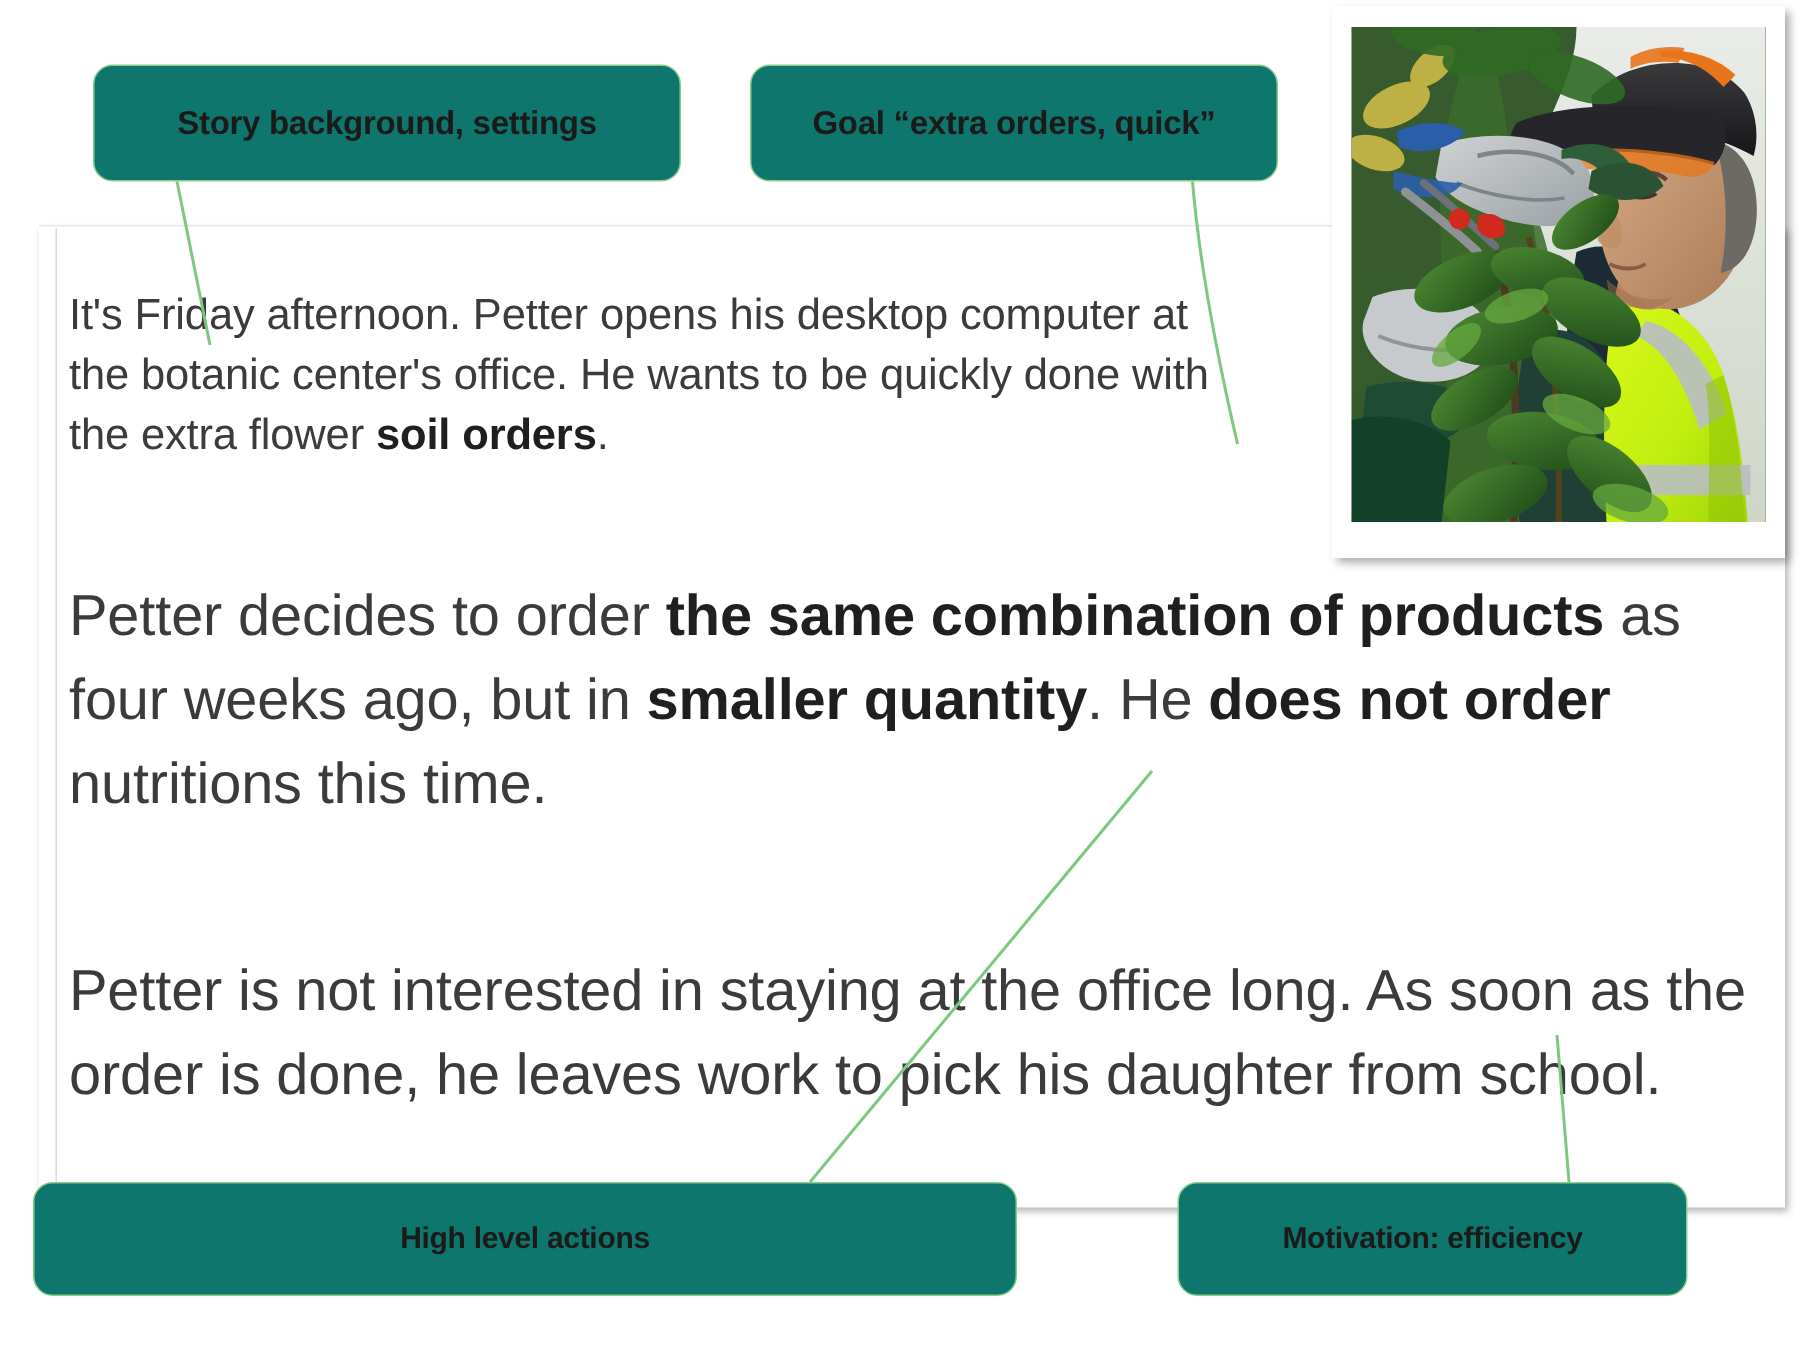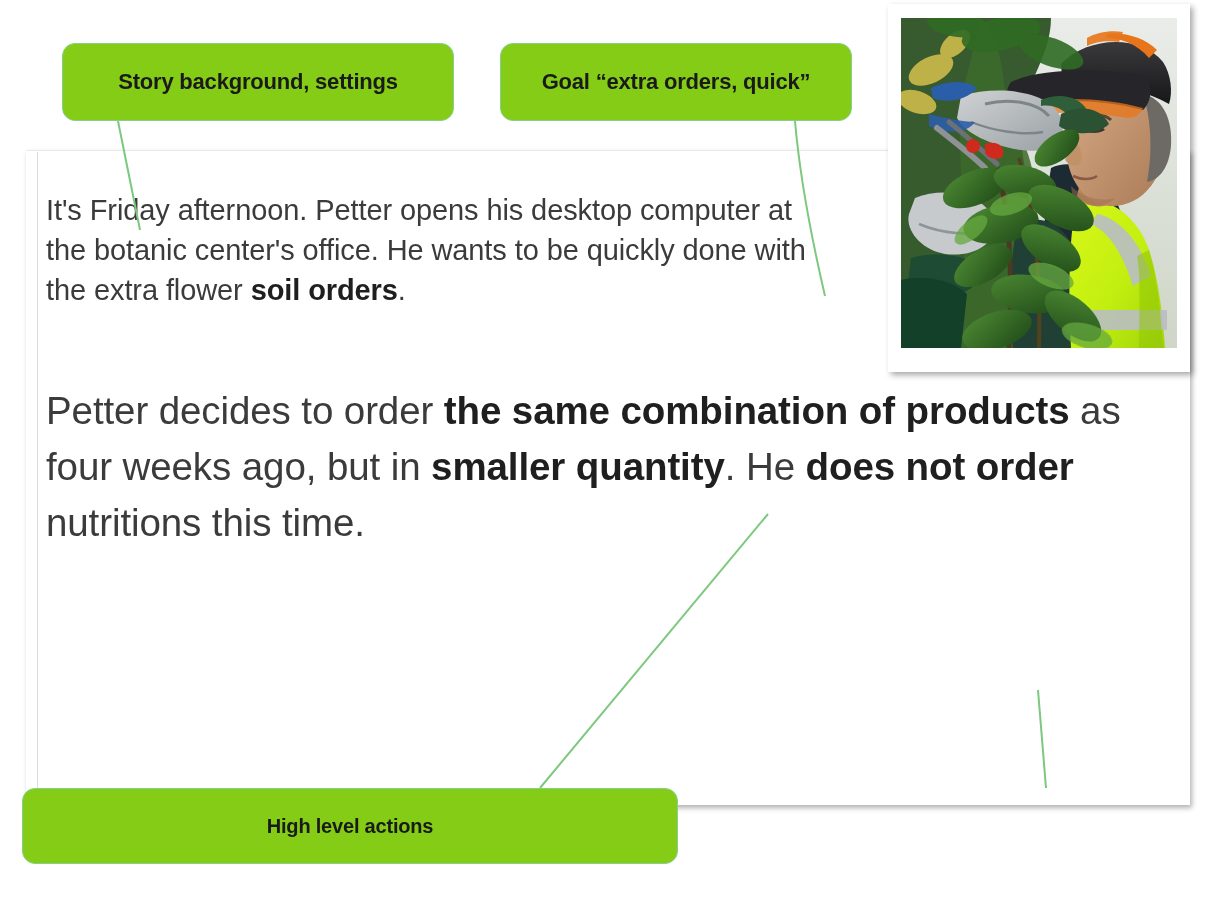--- a/index.html
+++ b/index.html
@@ -82,21 +82,21 @@
     left:13px; top:14px;
     width:276px; height:330px;
     overflow:hidden;
     background:#3a5a28;
   }
   .photo-svg{display:block;width:276px;height:330px;}
 
   
   .callout{
     position:absolute;
-    background:#84cc16;
+    background:#0f766e;
     border:1.6px solid #86ce8c;
     border-radius:13px;
     color:#1a1a1a;
     display:flex;
     align-items:center;
     justify-content:center;
     text-align:center;
     box-sizing:border-box;
     z-index:15;
     font-weight:600;
@@ -122,20 +122,21 @@
   <div class="story-card">
     <div class="card-rule-top"></div>
     <div class="card-rule-left"></div>
 
     <div class="card-body">
 
       <p class="para small"><span>It's Friday afternoon. Petter opens his desktop computer at the botanic center's office. He wants to be quickly done with the extra flower </span><b>soil orders</b><span>.</span></p>
 
       <p class="para big"><span>Petter decides to order </span><b>the same combination of products</b><span> as four weeks ago, but in </span><b>smaller quantity</b><span>. He </span><b>does not order</b><span> nutritions this time.</span></p>
 
+      <p class="para big2">Petter is not interested in staying at the office long. As soon as the order is done, he leaves work to pick his daughter from school.</p>
 
     </div>
   </div>
 
   <div class="photo-frame">
     <div class="photo-inner">
       <svg class="photo-svg" viewBox="0 0 276 330" xmlns="http://www.w3.org/2000/svg">
         <defs>
           <linearGradient id="skyG" x1="0" y1="0" x2="0" y2="1">
             <stop offset="0%" stop-color="#e9ece8"></stop>
@@ -270,14 +271,17 @@
   </div>
 
   <div class="callout" id="callout-goal">
     <span class="c-line">Goal “extra orders, quick”</span>
   </div>
 
   <div class="callout callout-2line" id="callout-actions">
     <span class="c-line">High level actions</span>
   </div>
 
+  <div class="callout" id="callout-motivation">
+    <span class="c-line">Motivation: efficiency</span>
+  </div>
 
 </div>
 
 </body></html>

